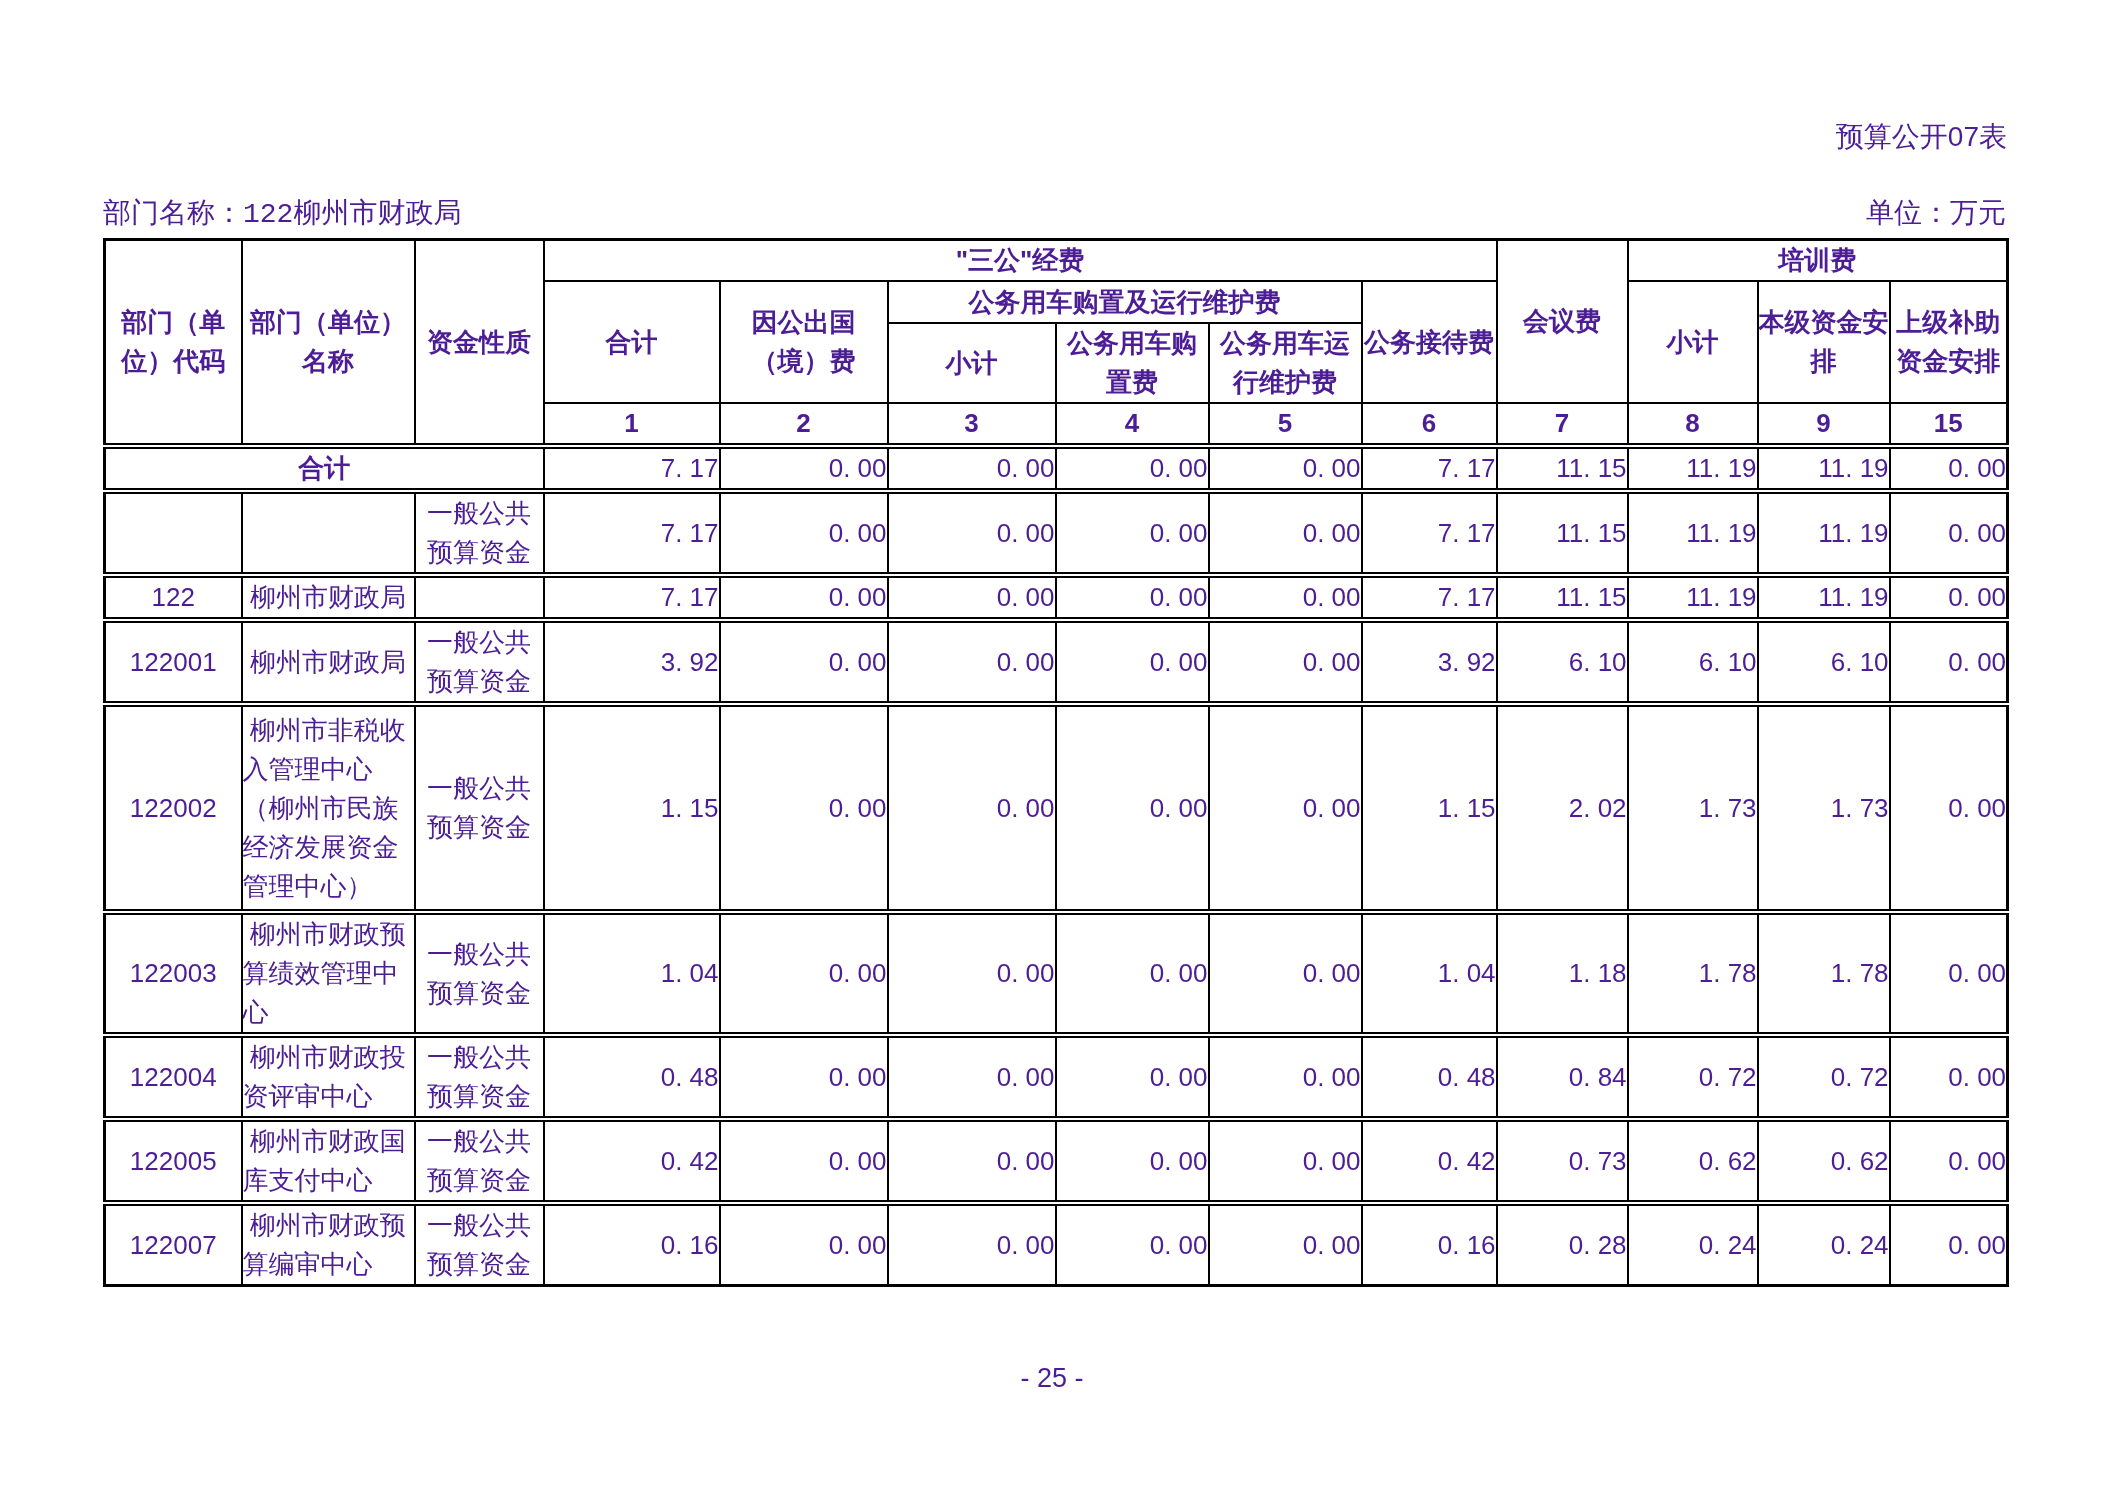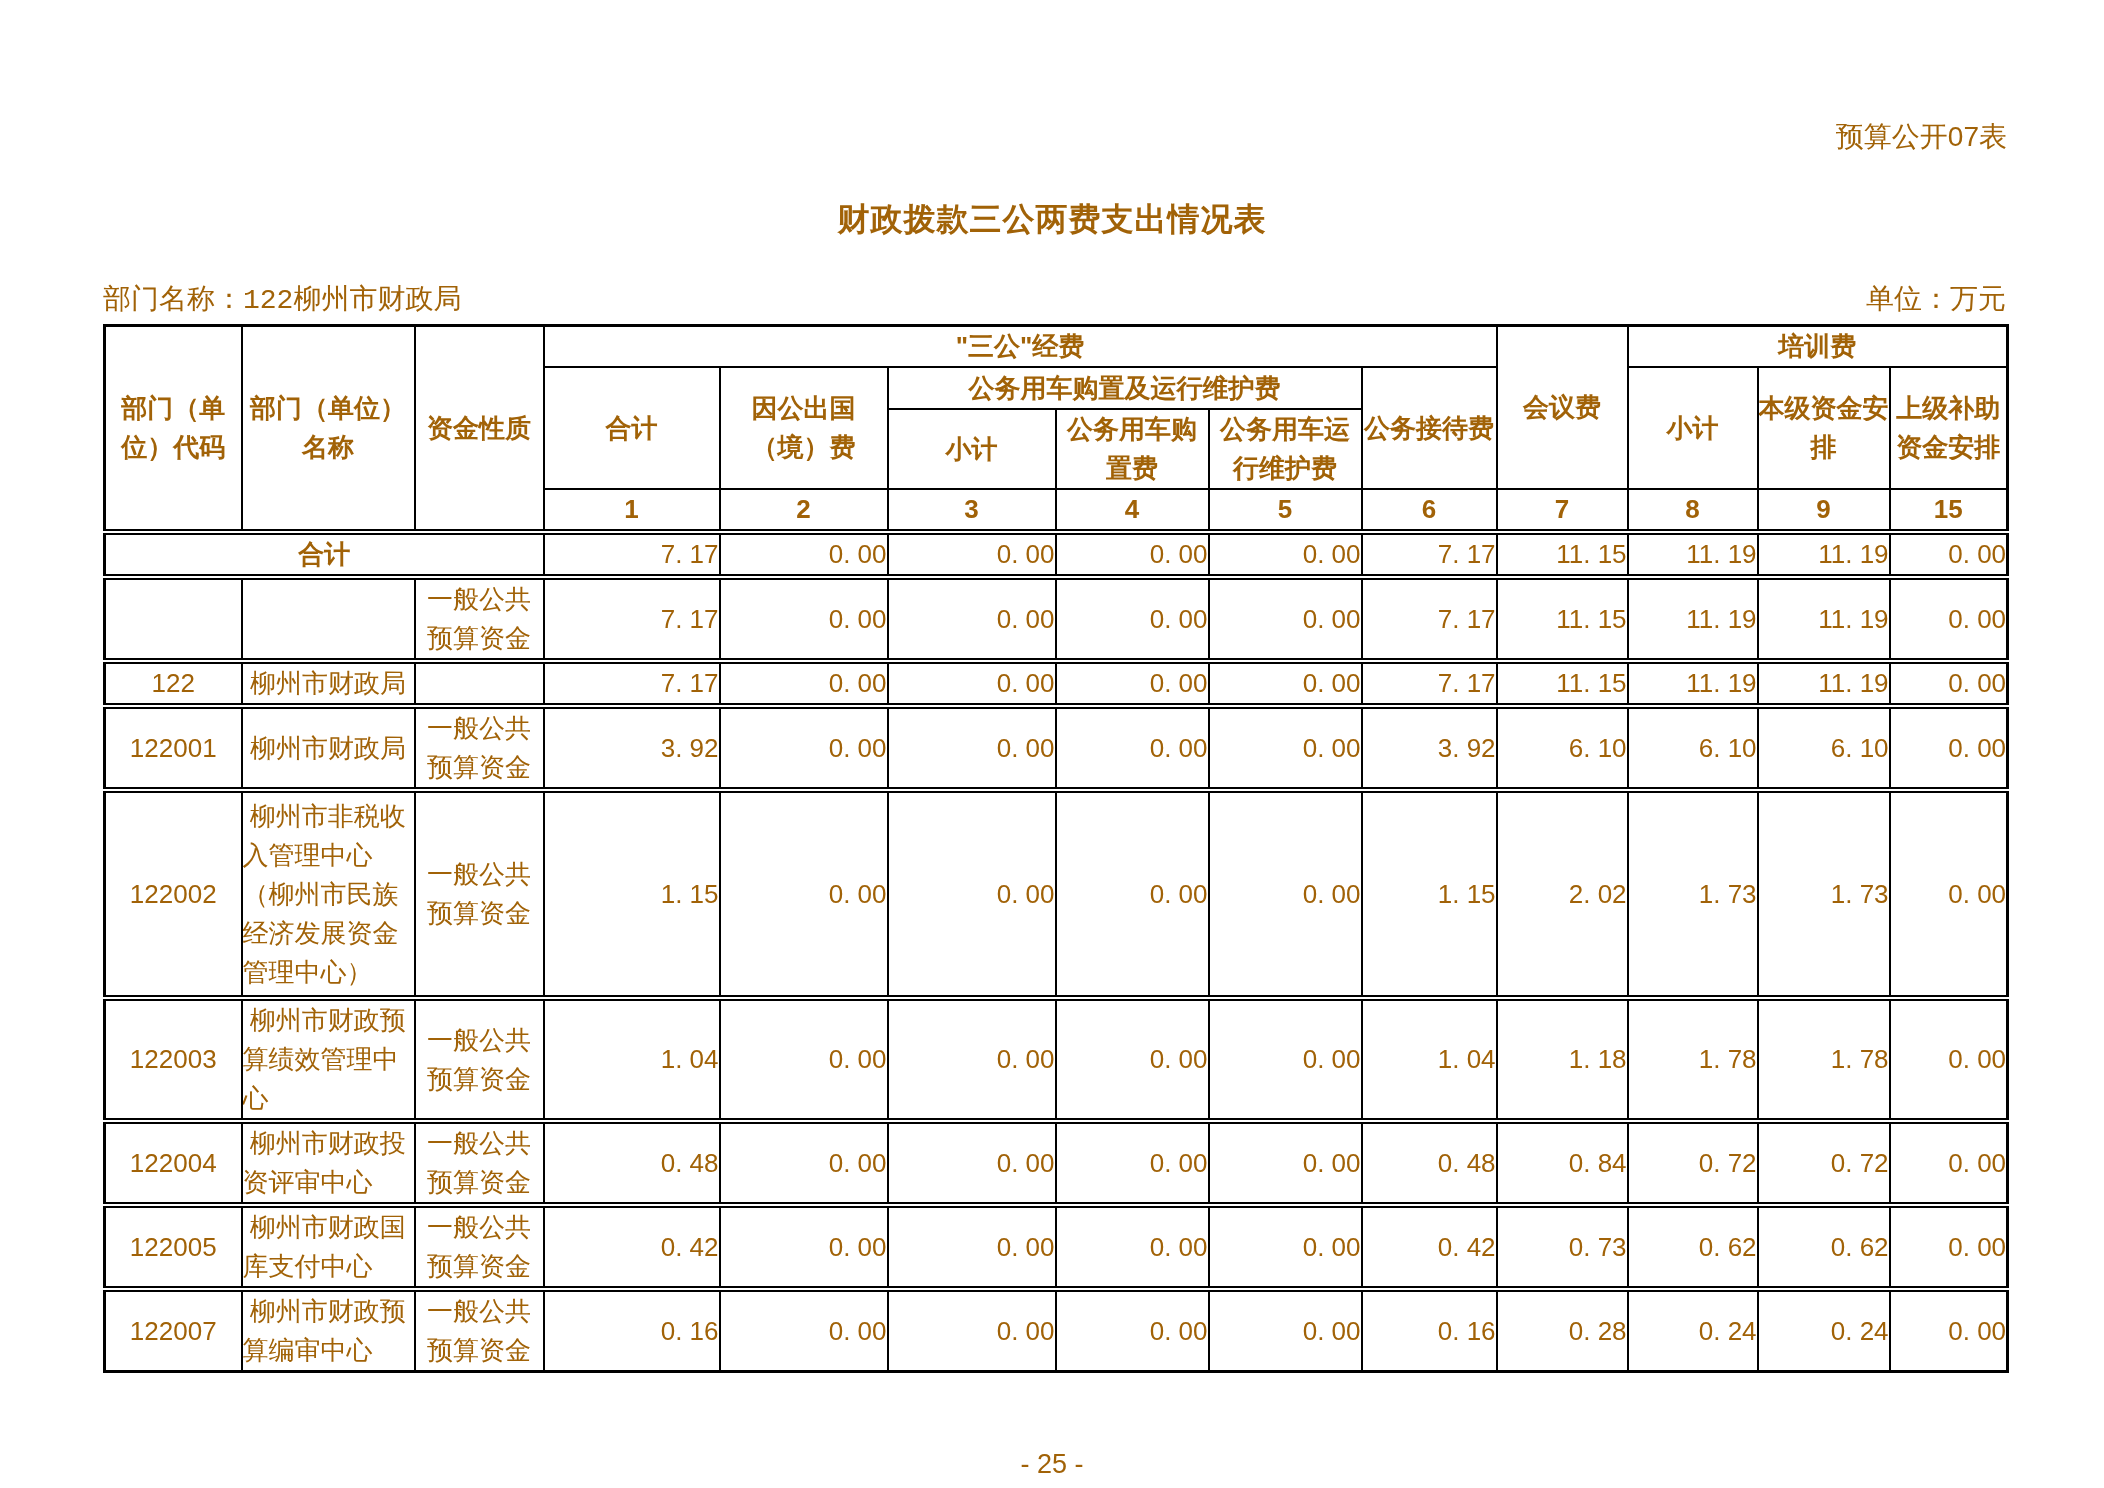--- a/index.html
+++ b/index.html
@@ -1,21 +1,21 @@
 <!DOCTYPE html>
 <html><head>
 <meta charset="utf-8">
 <style>
   html, body { margin: 0; padding: 0; background: #ffffff; }
   .page {
     position: relative;
     width: 2104px;
     height: 1488px;
     background: #ffffff;
-    color: #a16207;
+    color: #4c1d95;
     font-family: "Liberation Sans", "DejaVu Sans", sans-serif;
     overflow: hidden;
   }
   .doc-label {
     padding-top: 118px;
     padding-right: 97px;
     text-align: right;
     font-size: 28px;
   }
   .title {
@@ -82,21 +82,20 @@
     font-size: 27px;
   }
 </style>
 </head>
 <body>
 
 <div class="page">
 
   <div class="doc-label">预算公开07表</div>
 
-  <div class="title">财政拨款三公两费支出情况表</div>
 
   <div class="meta">
     <span>部门名称：122柳州市财政局</span>
     <span>单位：万元</span>
   </div>
 
   <table class="budget">
     <colgroup>
       <col style="width:137px">
         <col style="width:173px">

